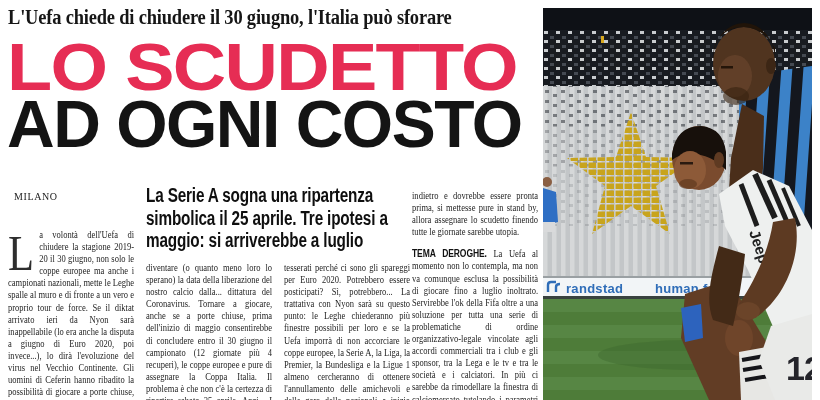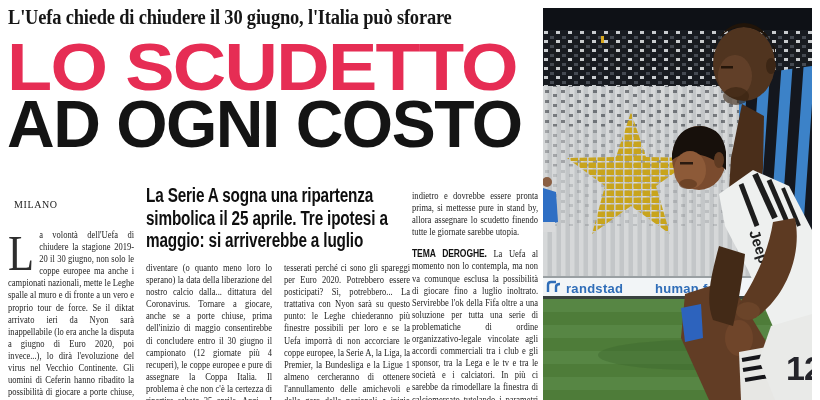--- a/index.html
+++ b/index.html
@@ -18,21 +18,21 @@
     font-size:66px;line-height:62px;letter-spacing:-1.5px;
     transform-origin:0 50%;
   }
   .hl1{top:36px;transform:scaleX(1.12);}
   .hl2{top:93px;transform:scaleX(1.0);}
   .byline{position:absolute;left:14px;top:189px;}
   .byline .author{
     display:inline-block;font-family:"DejaVu Serif",serif;font-weight:bold;font-size:11.5px;
     color:#141414;border-bottom:1.5px solid #1a1a1a;padding-bottom:1px;letter-spacing:-.2px;
   }
-  .byline .city{font-family:"Liberation Serif",serif;font-size:10px;letter-spacing:.6px;color:#222;margin-top:10px;}
+  .byline .city{font-family:"Liberation Serif",serif;font-size:10px;letter-spacing:.6px;color:#222;margin-top:2px;}
   .subhead{
     position:absolute;left:146px;top:184px;width:332px;
     font-family:"Liberation Sans",sans-serif;font-weight:bold;font-size:19.5px;line-height:22.5px;
     color:#0f0f0f;transform:scaleX(.785);transform-origin:0 0;letter-spacing:-.2px;
   }
   .col{
     position:absolute;width:148px;transform:scaleX(.852);transform-origin:0 0;
     font-family:"Liberation Serif",serif;font-size:10px;line-height:12.1px;
     text-align:justify;color:#1d1d1d;
   }

